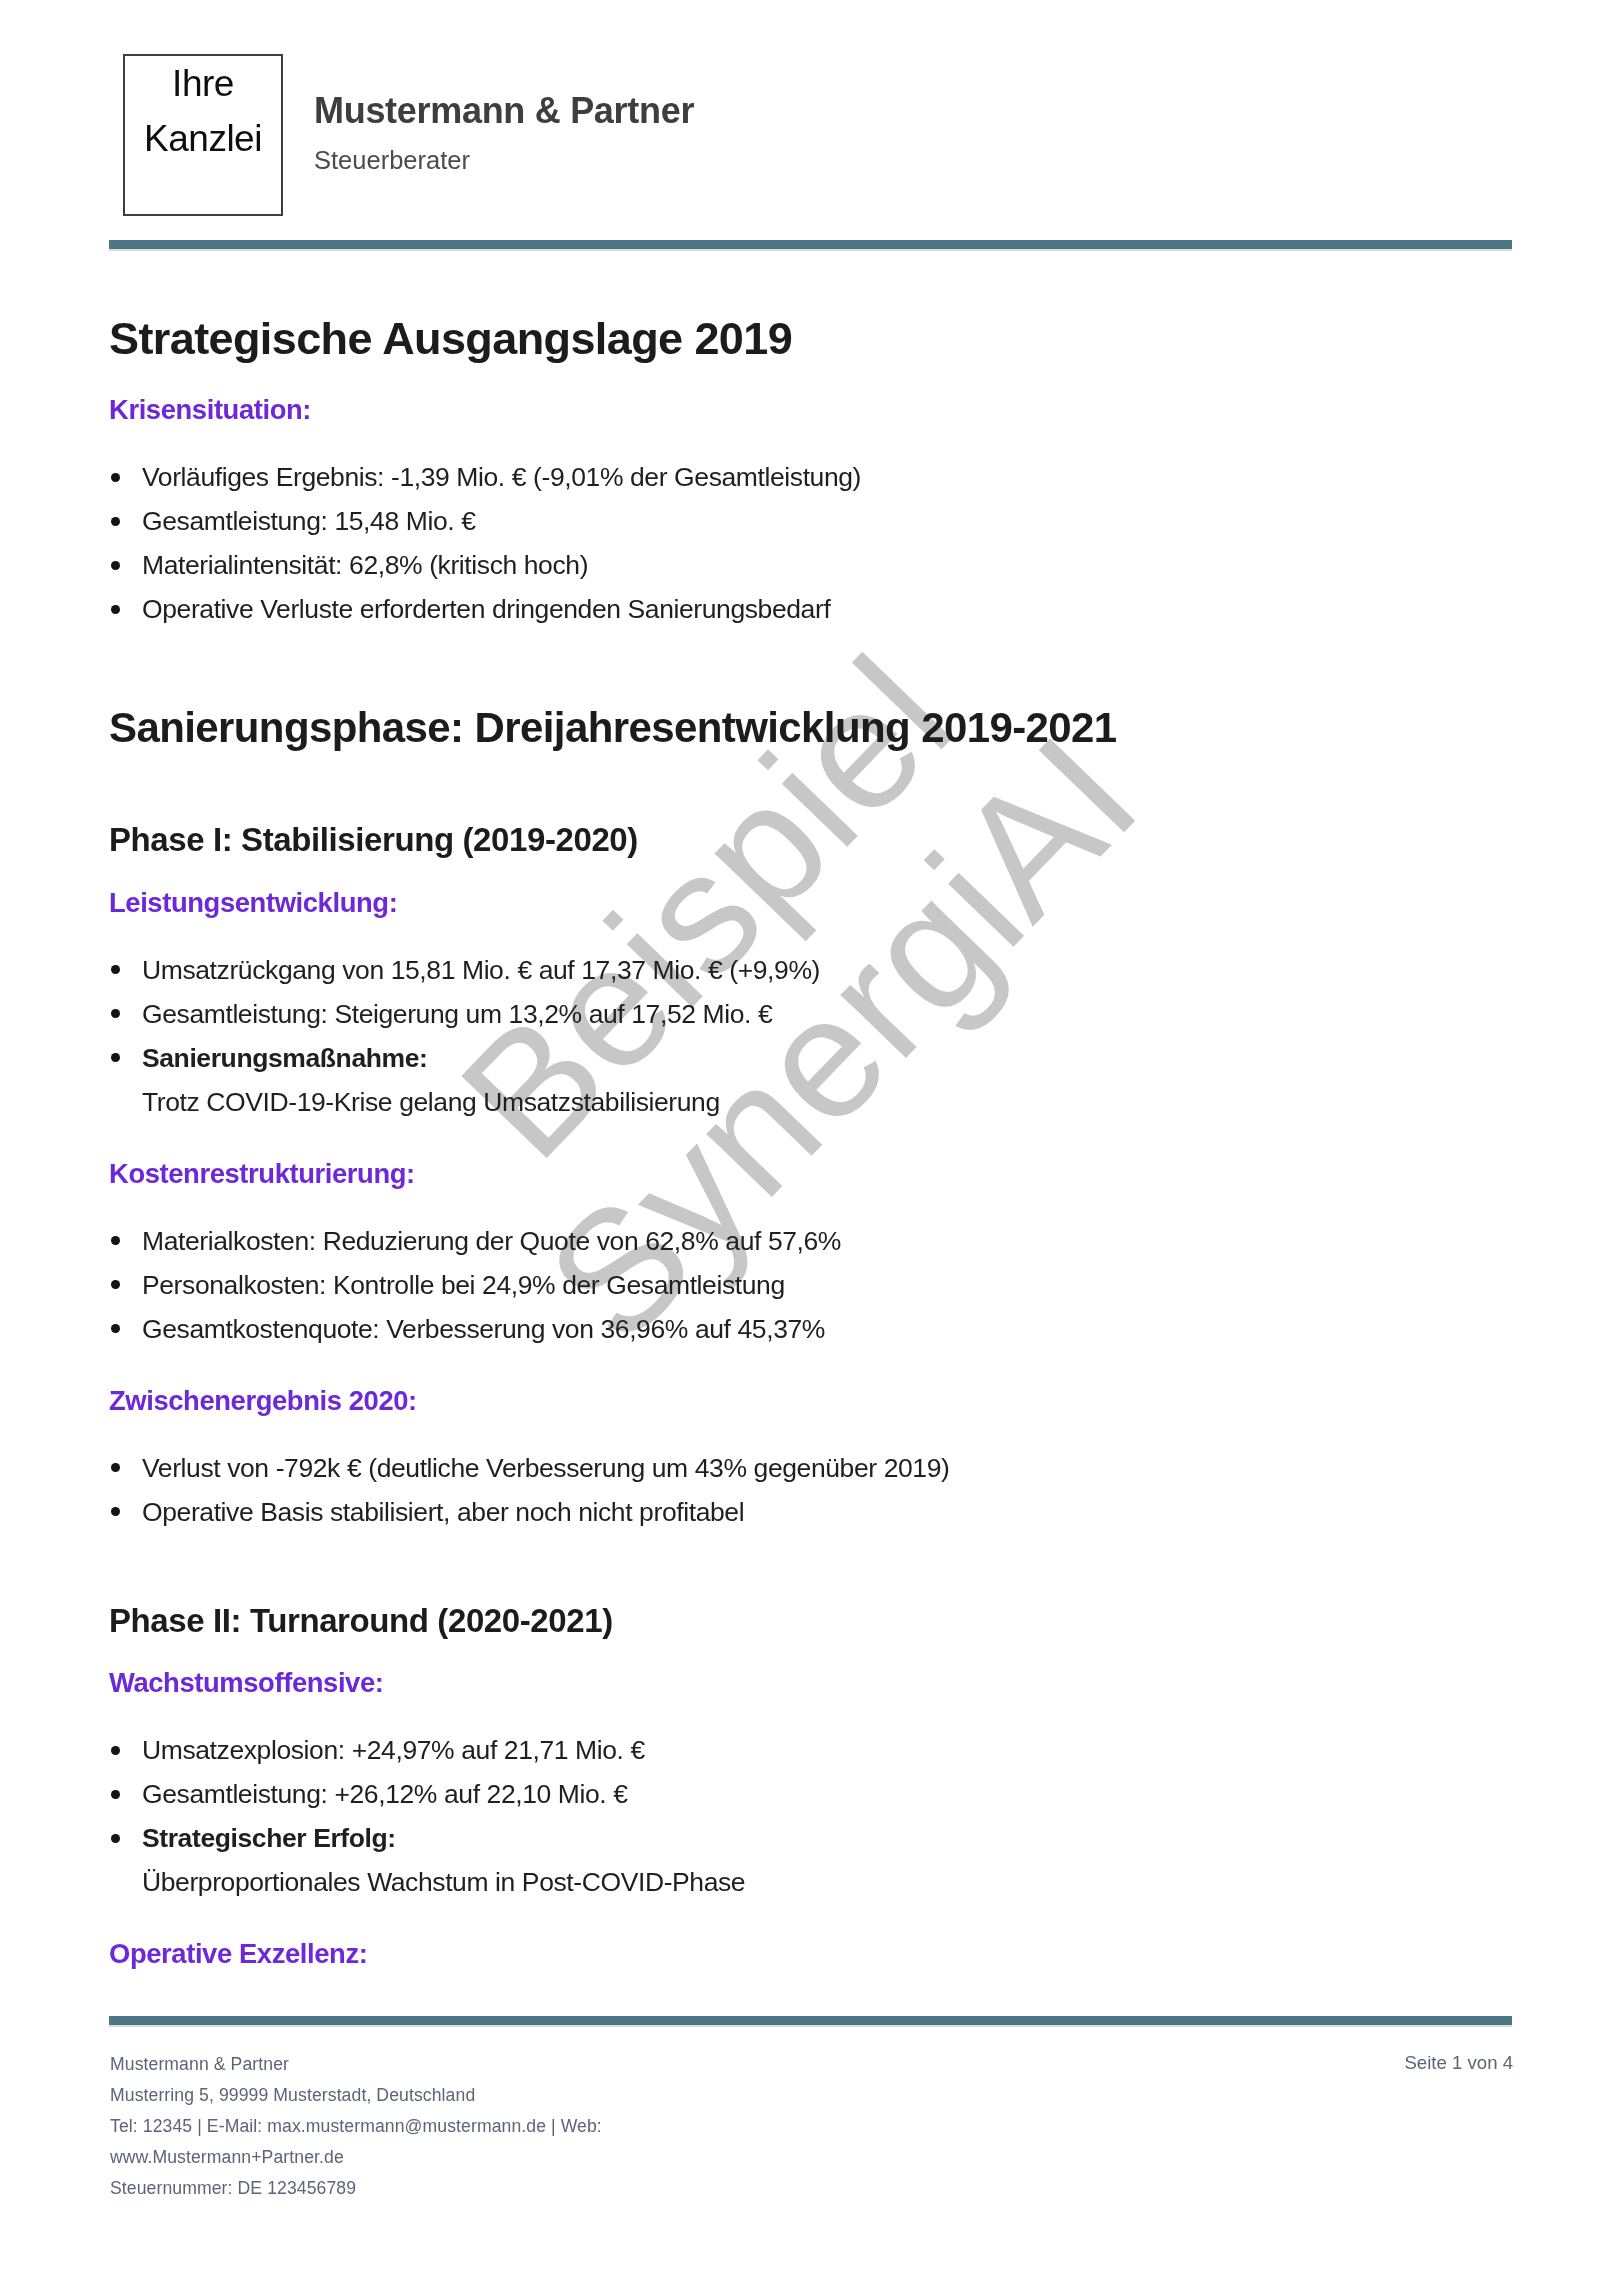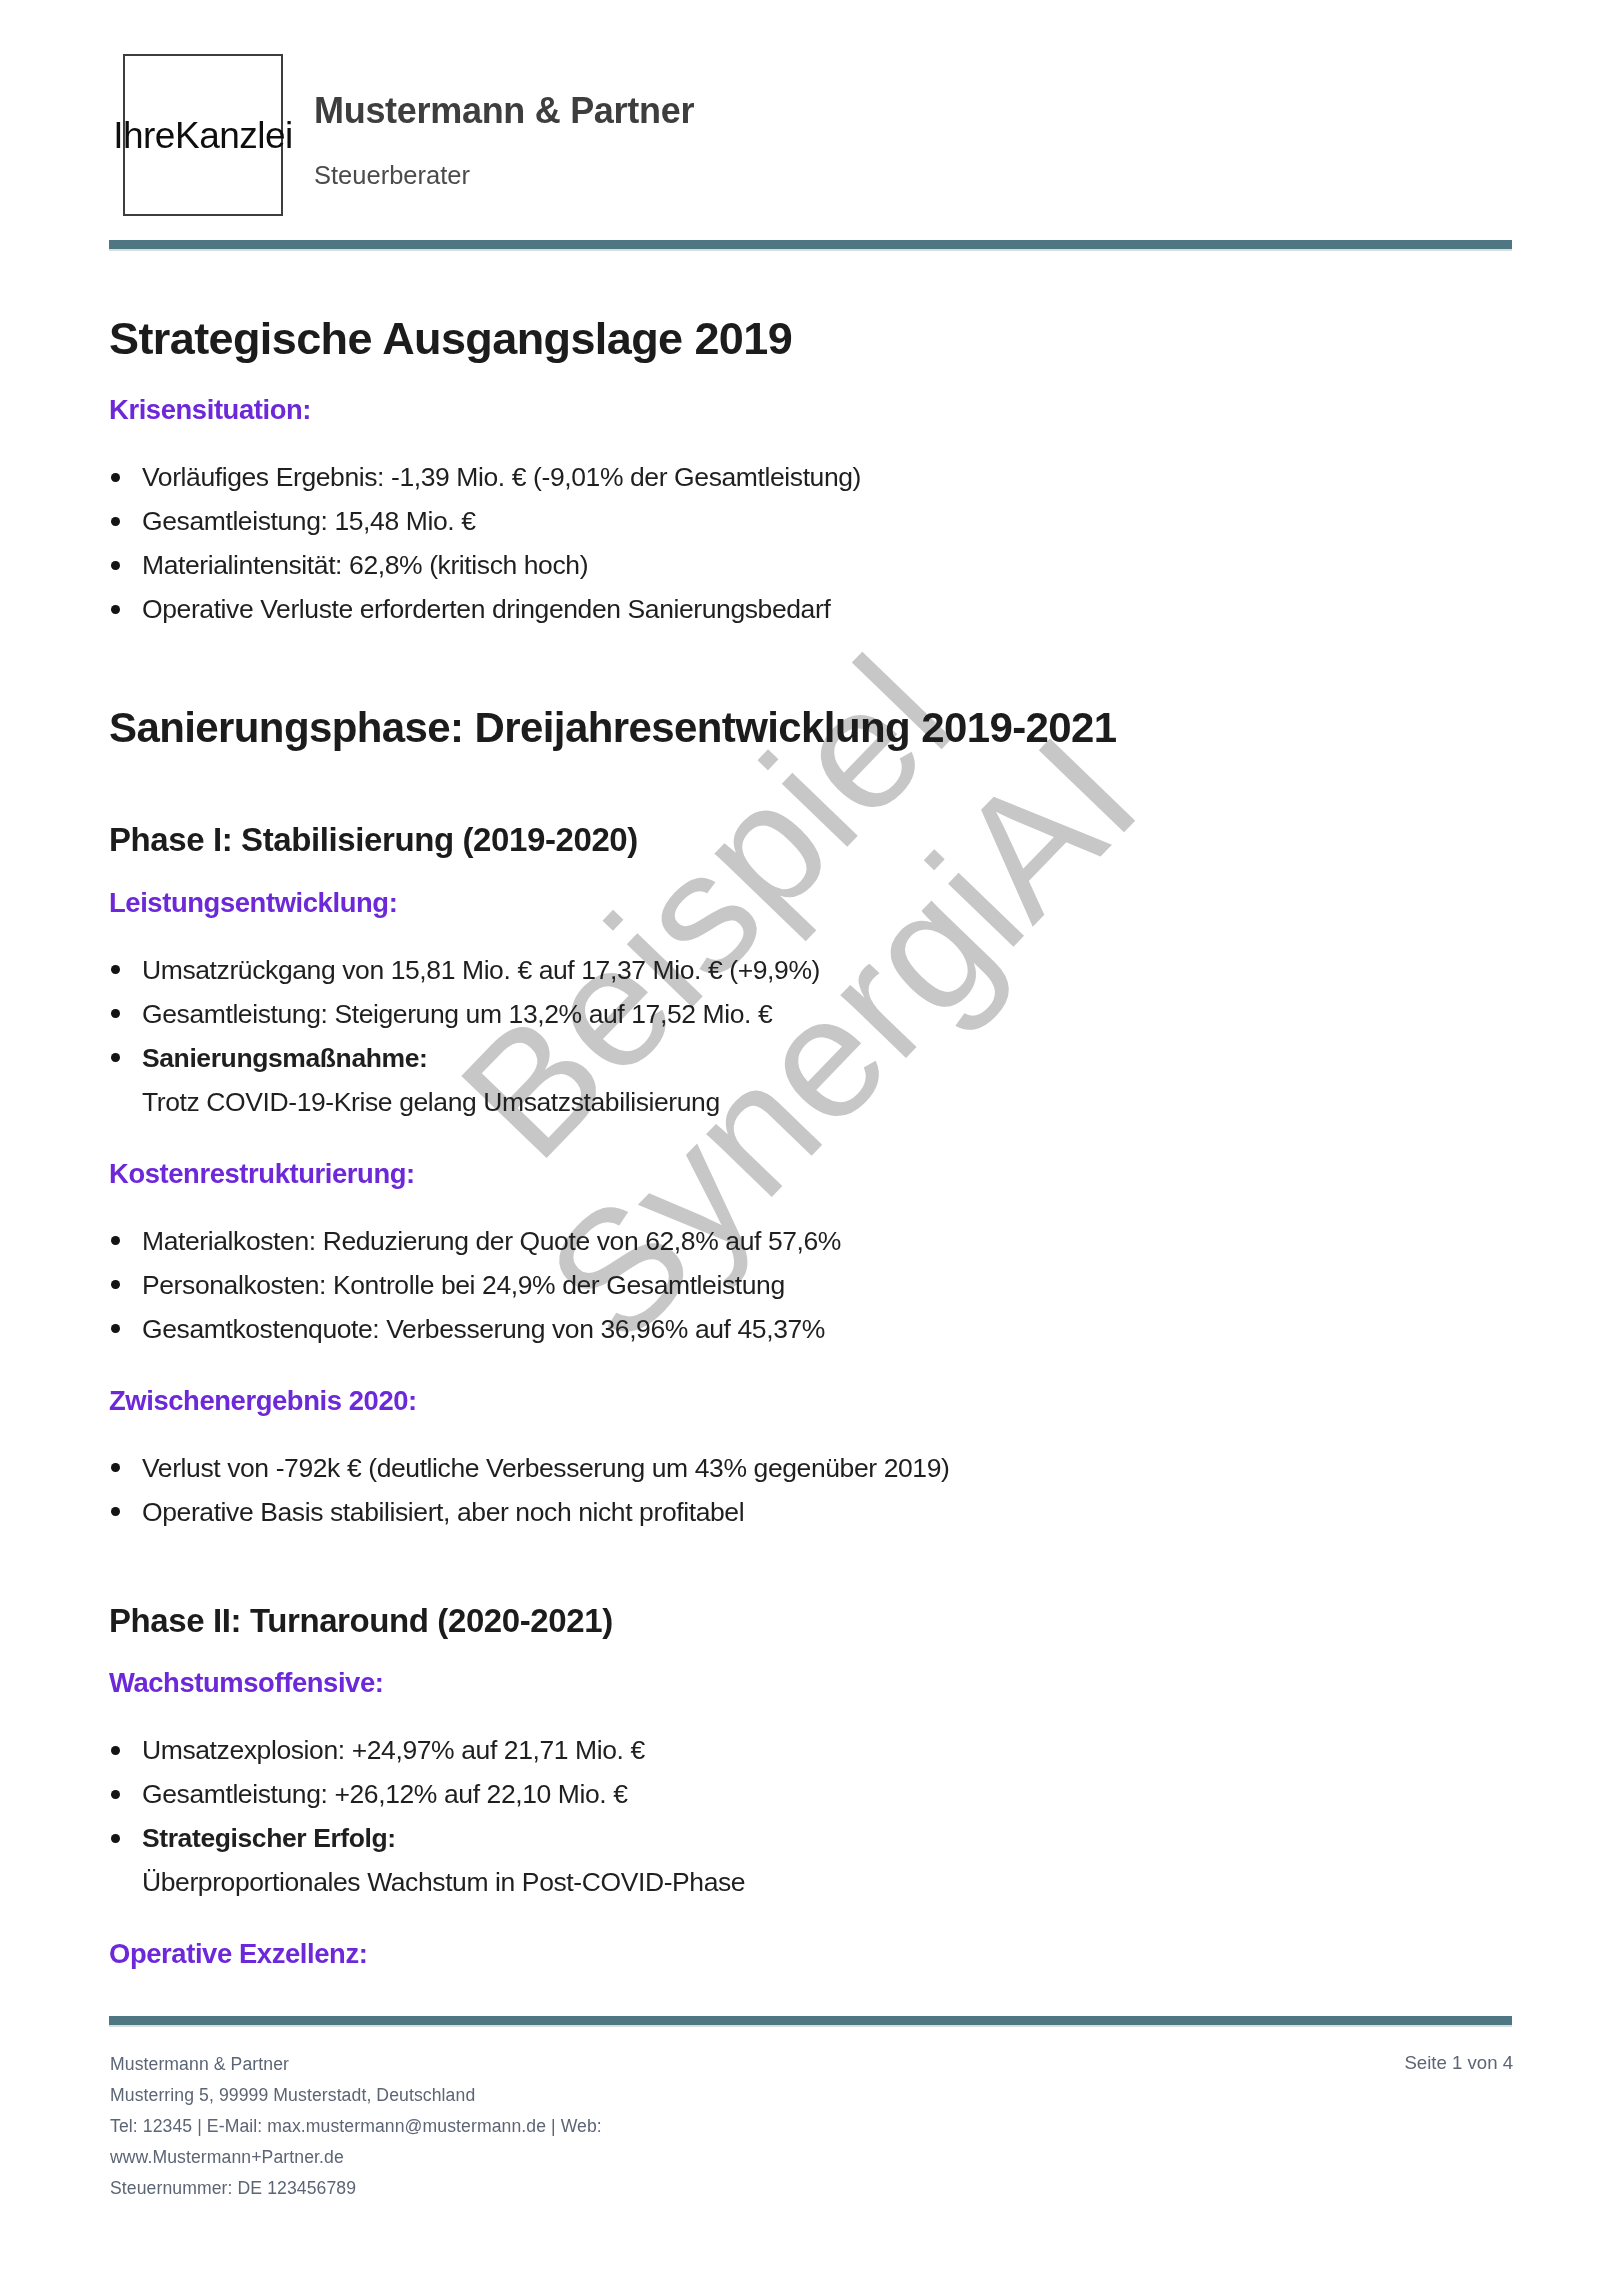--- a/index.html
+++ b/index.html
@@ -23,29 +23,29 @@
     color:#c7c7c7; letter-spacing:1px;
     z-index:0; white-space:nowrap; font-weight:400;
     user-select:none;
   }
 
   
   .letterhead { position:absolute; left:0; top:0; width:100%; z-index:2; }
   .logo-box {
     position:absolute; left:123px; top:54px; width:160px; height:162px;
     border:2px solid #3d3d3d; background:#fff;
-    display:flex; flex-direction:row; align-items:center; justify-content:center;
+    display:flex; flex-direction:column; align-items:center; justify-content:flex-start;
     font-size:37px; line-height:55px; color:#0e0e0e; letter-spacing:-0.5px;
   }
   .firm-name {
     position:absolute; left:314px; top:90px;
     font-size:36px; font-weight:700; color:#3e3e3e; letter-spacing:-0.3px;
   }
   .firm-subtitle {
-    position:absolute; left:314px; top:161px;
+    position:absolute; left:314px; top:146px;
     font-size:25.5px; color:#4b4b4b;
   }
   .rule {
     position:absolute; left:109px; width:1403px; height:8.8px;
     background:#4f7783;
     box-shadow:0 2px 0 rgba(110,135,145,0.28);
   }
   .rule-top { top:240px; }
   .rule-bottom { top:2016px; }
 

